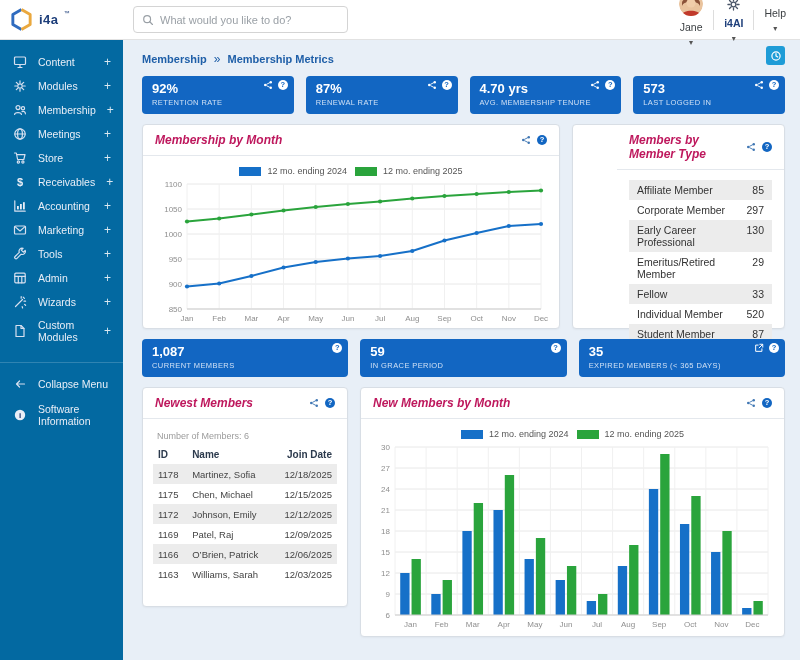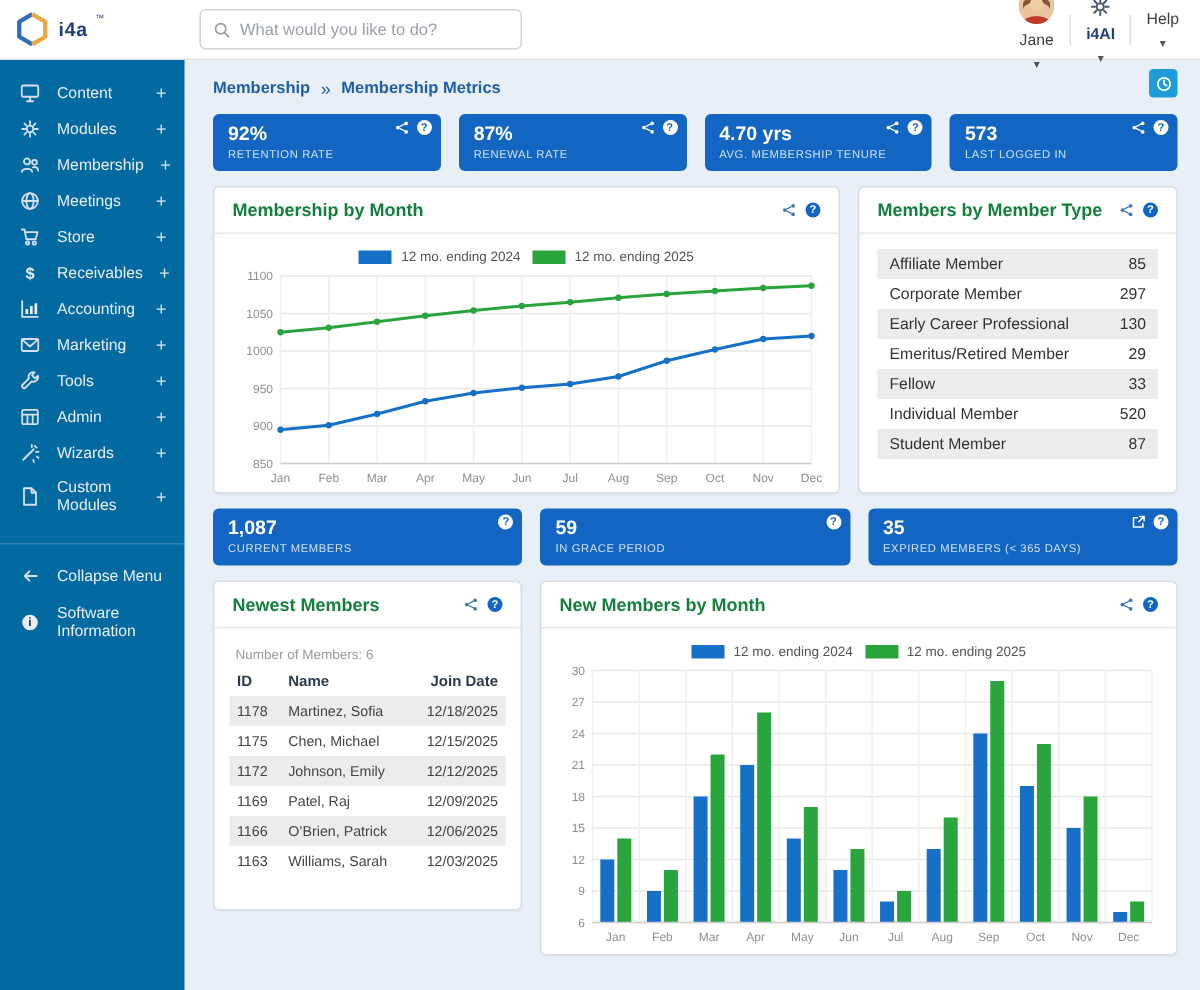--- a/index.html
+++ b/index.html
@@ -56,21 +56,21 @@
   .mini-ic { width:10px; height:10px; display:block; }
   .help-dot { width:10px; height:10px; border-radius:50%; background:#fff; color:#1266c2;
               font-size:7.5px; font-weight:bold; display:flex; align-items:center;
               justify-content:center; line-height:1; cursor:pointer; }
   .hd-blue { background:#1266c2; color:#fff; }
 
   .panel-row { display:flex; gap:12px; margin-top:10px; align-items:flex-start; }
   .panel { background:#fff; border:1px solid #d8dee5; border-radius:4px;
            box-shadow:0 1px 2px rgba(0,0,0,.04); }
   .panel-hd { display:flex; align-items:center; padding:8px 12px; border-bottom:1px solid #e4e8ed; }
-  .panel-title { font-size:12px; font-weight:bold; color:#15803d; }
+  .panel-title { font-size:12px; font-weight:bold; color:#be185d;font-style:italic; }
   .panel-hd-icons { margin-left:auto; display:flex; gap:6px; align-items:center; color:#4077b3; }
   .panel-bd { padding:6px 10px 8px; }
 
   .legend { display:flex; justify-content:center; gap:8px; margin:4px 0 2px; }
   .lg-item { display:flex; align-items:center; gap:6px; }
   .lg-sw { width:22px; height:9px; display:inline-block; }
   .lg-tx { font-size:9px; color:#555; }
 
   
   .mt-rows { padding:10px 12px 0; }
@@ -417,21 +417,21 @@
               <circle cx="227.0909090909091" cy="23.5" r="2.1" fill="#2aa43c"></circle>
               <circle cx="259.27272727272725" cy="20.5" r="2.1" fill="#2aa43c"></circle>
               <circle cx="291.45454545454544" cy="18" r="2.1" fill="#2aa43c"></circle>
               <circle cx="323.6363636363636" cy="16" r="2.1" fill="#2aa43c"></circle>
               <circle cx="355.8181818181818" cy="14" r="2.1" fill="#2aa43c"></circle>
               <circle cx="388" cy="12.5" r="2.1" fill="#2aa43c"></circle>
             </svg>
         </div>
       </div>
 
-      <div class="panel" style="flex:0 0 213px; height:205px;">
+      <div class="panel" style="flex:0 0 213px; height:205px;padding-left:44px;">
         <div class="panel-hd">
           <span class="panel-title">Members by Member Type</span>
           <span class="panel-hd-icons" id="hd-ic-type">
               <svg class="mini-ic" viewBox="0 0 12 12" style="cursor:pointer">
   <circle cx="9.3" cy="2.6" r="1.5" fill="#4077b3"></circle>
                 <circle cx="2.7" cy="6" r="1.5" fill="#4077b3"></circle>
   <circle cx="9.3" cy="9.4" r="1.5" fill="#4077b3"></circle>
                 <path d="M4 5.3l4.2-2.1M4 6.7l4.2 2.1" stroke="#4077b3" stroke-width="1.1"></path>
               </svg>
               <span class="help-dot hd-blue">?</span>

